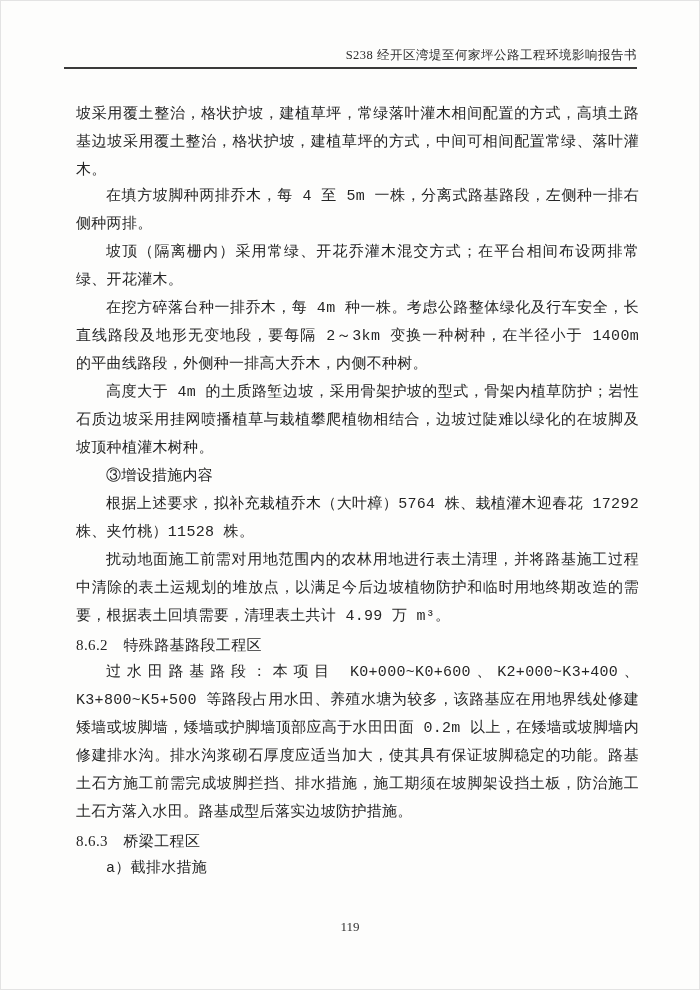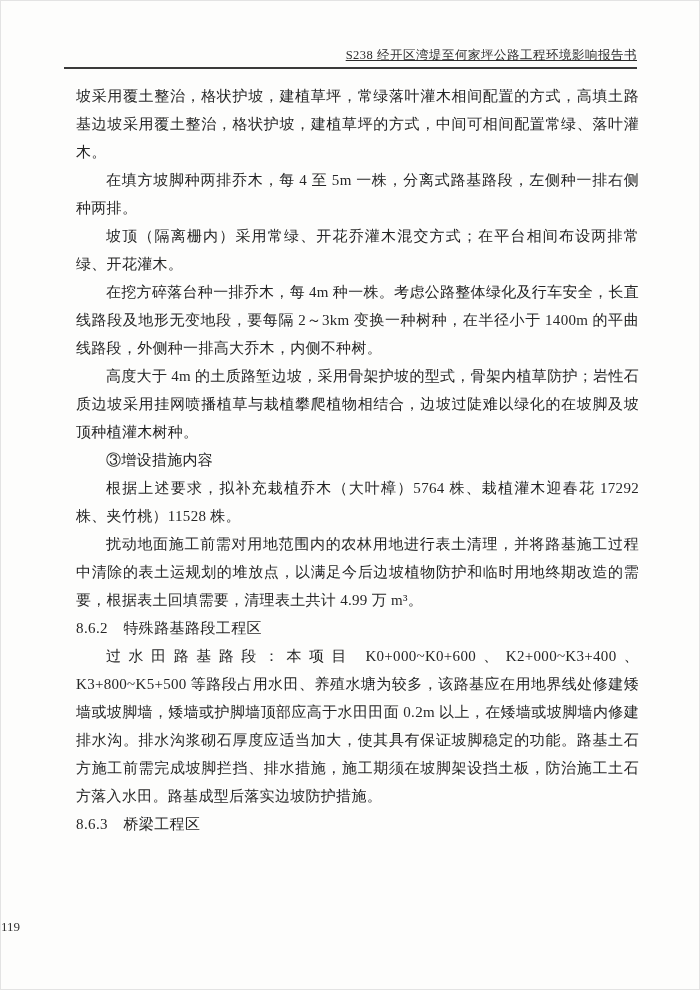--- a/index.html
+++ b/index.html
@@ -20,21 +20,20 @@
     overflow: hidden;
   }
   .header-title {
     position: absolute;
     top: 46px;
     right: 62px;
     font-size: 12.5px;
     letter-spacing: 0.5px;
     white-space: nowrap;
     color: #2b2b2b;
-    text-decoration: underline;
   }
   .header-rule {
     position: absolute;
     top: 66px;
     left: 63px;
     right: 62px;
     height: 2px;
     background: #3a3a3a;
   }
   .doc-body {
@@ -46,34 +45,36 @@
     line-height: 28px;
     text-align: justify;
     letter-spacing: 0.3px;
   }
   .para {
     margin: 0;
     padding: 0;
   }
   .para.continued {
     text-indent: 0;
+    margin-top: 17px;
   }
   .para.indent {
     text-indent: 2em;
+    font-family: Liberation Mono, monospace;
   }
   .para.heading {
     text-indent: 0;
     letter-spacing: 0.4px;
   }
   .page-number {
     position: absolute;
     top: 918px;
     left: 0;
     width: 100%;
-    text-align: left;
+    text-align: center;
     font-size: 13px;
     color: #333333;
   }
 </style>
 </head>
 <body>
 
 <div class="page">
   <div class="header-title">S238 经开区湾堤至何家坪公路工程环境影响报告书</div>
   <div class="header-rule"></div>
@@ -83,16 +84,17 @@
       <p class="para indent">在填方坡脚种两排乔木，每 4 至 5m 一株，分离式路基路段，左侧种一排右侧种两排。</p>
       <p class="para indent">坡顶（隔离栅内）采用常绿、开花乔灌木混交方式；在平台相间布设两排常绿、开花灌木。</p>
       <p class="para indent">在挖方碎落台种一排乔木，每 4m 种一株。考虑公路整体绿化及行车安全，长直线路段及地形无变地段，要每隔 2～3km 变换一种树种，在半径小于 1400m 的平曲线路段，外侧种一排高大乔木，内侧不种树。</p>
       <p class="para indent">高度大于 4m 的土质路堑边坡，采用骨架护坡的型式，骨架内植草防护；岩性石质边坡采用挂网喷播植草与栽植攀爬植物相结合，边坡过陡难以绿化的在坡脚及坡顶种植灌木树种。</p>
       <p class="para indent">③增设措施内容</p>
       <p class="para indent">根据上述要求，拟补充栽植乔木（大叶樟）5764 株、栽植灌木迎春花 17292 株、夹竹桃）11528 株。</p>
       <p class="para indent">扰动地面施工前需对用地范围内的农林用地进行表土清理，并将路基施工过程中清除的表土运规划的堆放点，以满足今后边坡植物防护和临时用地终期改造的需要，根据表土回填需要，清理表土共计 4.99 万 m³。</p>
       <p class="para heading">8.6.2　特殊路基路段工程区</p>
       <p class="para indent">过水田路基路段：本项目 K0+000~K0+600、K2+000~K3+400、K3+800~K5+500 等路段占用水田、养殖水塘为较多，该路基应在用地界线处修建矮墙或坡脚墙，矮墙或护脚墙顶部应高于水田田面 0.2m 以上，在矮墙或坡脚墙内修建排水沟。排水沟浆砌石厚度应适当加大，使其具有保证坡脚稳定的功能。路基土石方施工前需完成坡脚拦挡、排水措施，施工期须在坡脚架设挡土板，防治施工土石方落入水田。路基成型后落实边坡防护措施。</p>
       <p class="para heading">8.6.3　桥梁工程区</p>
+      <p class="para indent">a）截排水措施</p>
     </div>
 
   <div class="page-number">119</div>
 </div>
 
 </body></html>

